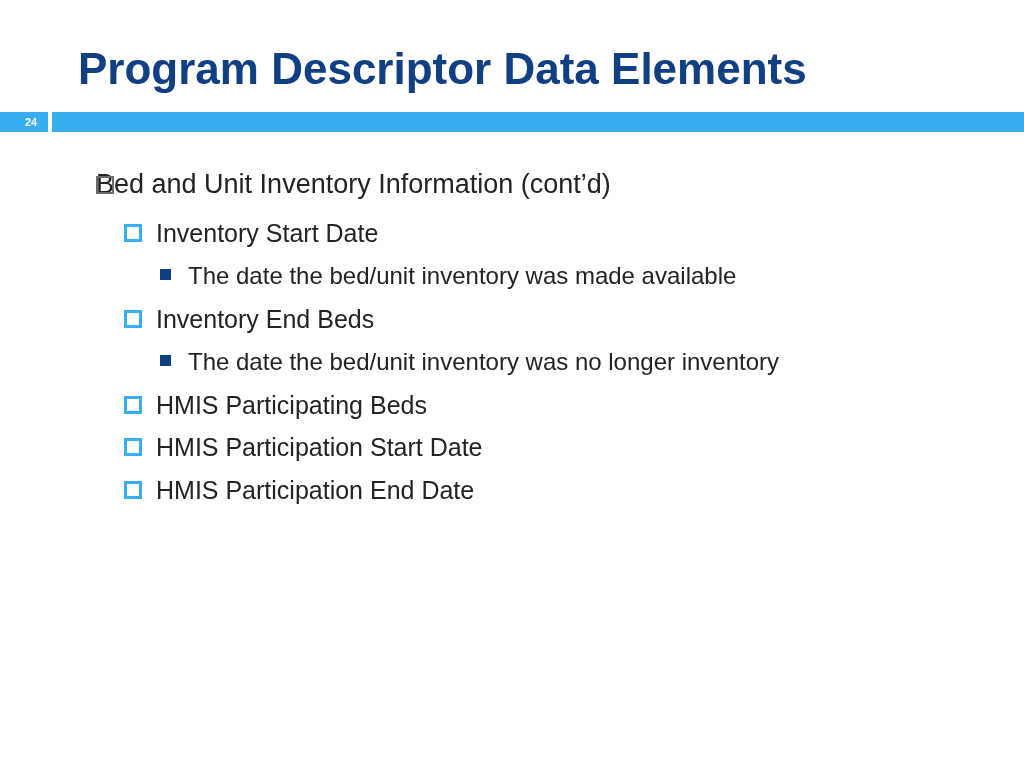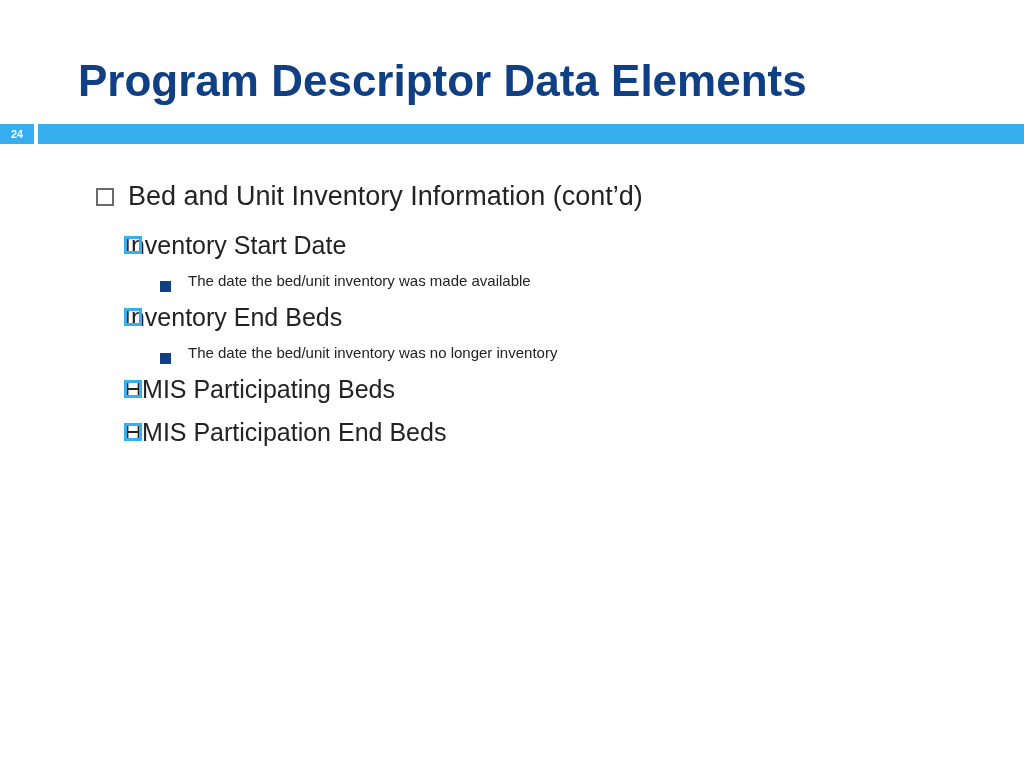--- a/index.html
+++ b/index.html
@@ -13,86 +13,86 @@
   }
   .slide {
     width: 100%;
     height: 100%;
     position: relative;
   }
   .title {
     font-size: 44px;
     font-weight: 700;
     color: #113f84;
-    padding: 56px 0 18px 78px;
+    padding: 44px 0 18px 78px;
     letter-spacing: 0px;
   }
   .ribbon {
     width: 100%;
     height: 20px;
     background: #36aeef;
     position: relative;
   }
   .page-num {
     position: absolute;
-    left: 0;
+    left: 14px;
     top: 0;
     height: 20px;
     width: 38px;
     background: #36aeef;
     color: #ffffff;
     font-size: 11px;
     font-weight: 600;
     display: flex;
     align-items: center;
     justify-content: center;
     border-right: 4px solid #ffffff;
   }
   .content {
     padding: 32px 60px 0 96px;
     font-size: 27px;
     color: #232323;
     line-height: 1.55;
   }
   .lvl1 {
     position: relative;
-    padding-left: 32px;
     margin-bottom: 8px;
   }
   .lvl1::before {
     content: "";
     position: absolute;
     left: 0;
     top: 12px;
     width: 14px;
     height: 14px;
     border: 2px solid #6b6b6b;
     background: transparent;
   }
   .lvl2 {
     position: relative;
+    padding-left: 32px;
     margin-left: 28px;
     font-size: 25px;
     margin-bottom: 4px;
   }
   .lvl2::before {
     content: "";
     position: absolute;
     left: 0;
     top: 10px;
     width: 12px;
     height: 12px;
     border: 3px solid #36aeef;
     background: transparent;
   }
   .lvl3 {
     position: relative;
     padding-left: 28px;
     margin-left: 64px;
-    font-size: 15px;
+    font-size: 24px;
     margin-bottom: 6px;
   }
   .lvl3::before {
     content: "";
     position: absolute;
     left: 0;
     top: 12px;
     width: 11px;
     height: 11px;
     background: #113f84;
@@ -111,15 +111,16 @@
   <div class="content">
     <div class="lvl1">Bed and Unit Inventory Information (cont’d)</div>
 
     <div class="lvl2">Inventory Start Date</div>
     <div class="lvl3">The date the bed/unit inventory was made available</div>
 
     <div class="lvl2">Inventory End Beds</div>
     <div class="lvl3">The date the bed/unit inventory was no longer inventory</div>
 
     <div class="lvl2">HMIS Participating Beds</div>
-    <div class="lvl2">HMIS Participation End Beds</div>
+    <div class="lvl2">HMIS Participation Start Date</div>
+    <div class="lvl2">HMIS Participation End Date</div>
   </div>
 </div>
 
 </body></html>

